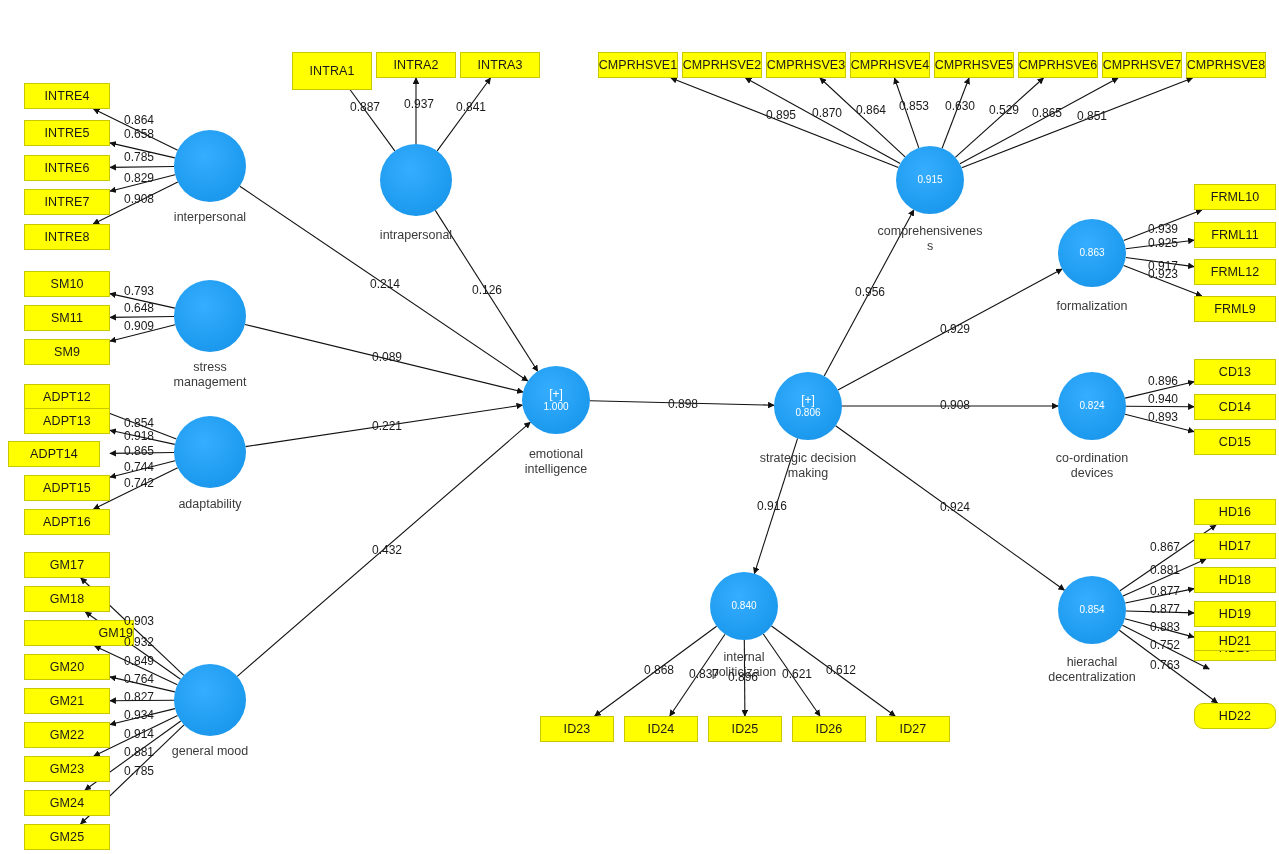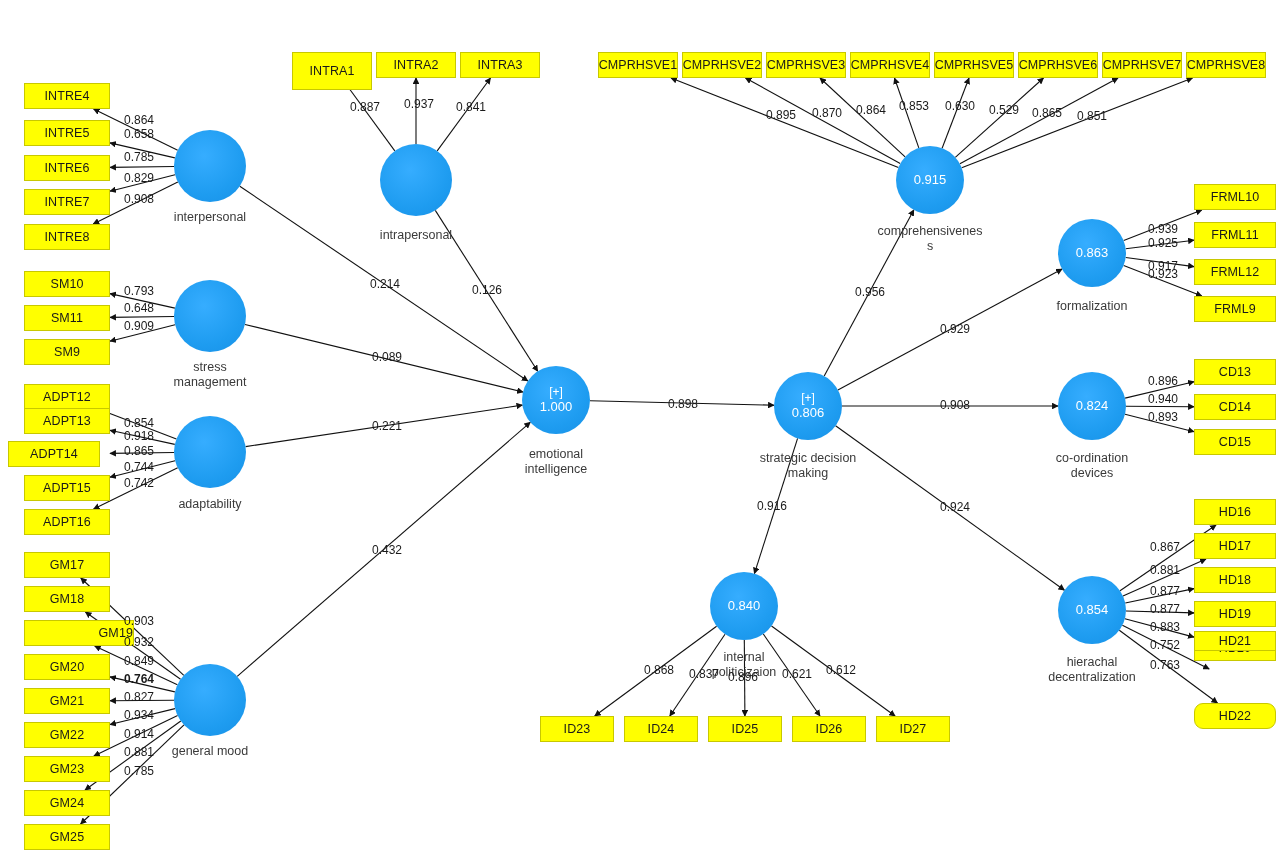--- a/index.html
+++ b/index.html
@@ -27,21 +27,21 @@
     border-radius:50%;
     background:#1e9cf0;
     background-image:radial-gradient(circle at 42% 36%, #36adff 0%, #1e9cf0 62%, #1790e6 100%);
     color:#ffffff;
     display:flex;flex-direction:column;align-items:center;justify-content:center;
     box-sizing:border-box;
     font-size:12.5px;
     line-height:1.18;
   }
   .circle .plus{font-size:12px;}
-  .circle .val{font-size:13px;}
+  .circle .val{font-size:10px;}
   .node-label{
     position:absolute;
     color:#3a3a3a;
     font-size:12.5px;
     text-align:center;
     line-height:1.2;
     white-space:pre-line;
   }
   .edge-label{
     position:absolute;
@@ -342,21 +342,21 @@
       <div class="edge-label" style="left: 124px; top: 301px;">0.648</div>
       <div class="edge-label" style="left: 124px; top: 319px;">0.909</div>
       <div class="edge-label" style="left: 124px; top: 416px;">0.854</div>
       <div class="edge-label" style="left: 124px; top: 429px;">0.918</div>
       <div class="edge-label" style="left: 124px; top: 444px;">0.865</div>
       <div class="edge-label" style="left: 124px; top: 460px;">0.744</div>
       <div class="edge-label" style="left: 124px; top: 476px;">0.742</div>
       <div class="edge-label" style="left: 124px; top: 614px;">0.903</div>
       <div class="edge-label" style="left: 124px; top: 635px;">0.932</div>
       <div class="edge-label" style="left: 124px; top: 654px;">0.849</div>
-      <div class="edge-label" style="left: 124px; top: 672px; font-weight: bold;">0.764</div>
+      <div class="edge-label" style="left: 124px; top: 672px;">0.764</div>
       <div class="edge-label" style="left: 124px; top: 690px;">0.827</div>
       <div class="edge-label" style="left: 124px; top: 708px;">0.934</div>
       <div class="edge-label" style="left: 124px; top: 727px;">0.914</div>
       <div class="edge-label" style="left: 124px; top: 745px;">0.881</div>
       <div class="edge-label" style="left: 124px; top: 764px;">0.785</div>
       <div class="edge-label" style="left: 350px; top: 100px;">0.887</div>
       <div class="edge-label" style="left: 404px; top: 97px;">0.937</div>
       <div class="edge-label" style="left: 456px; top: 100px;">0.841</div>
       <div class="edge-label" style="left: 766px; top: 108px;">0.895</div>
       <div class="edge-label" style="left: 812px; top: 106px;">0.870</div>

